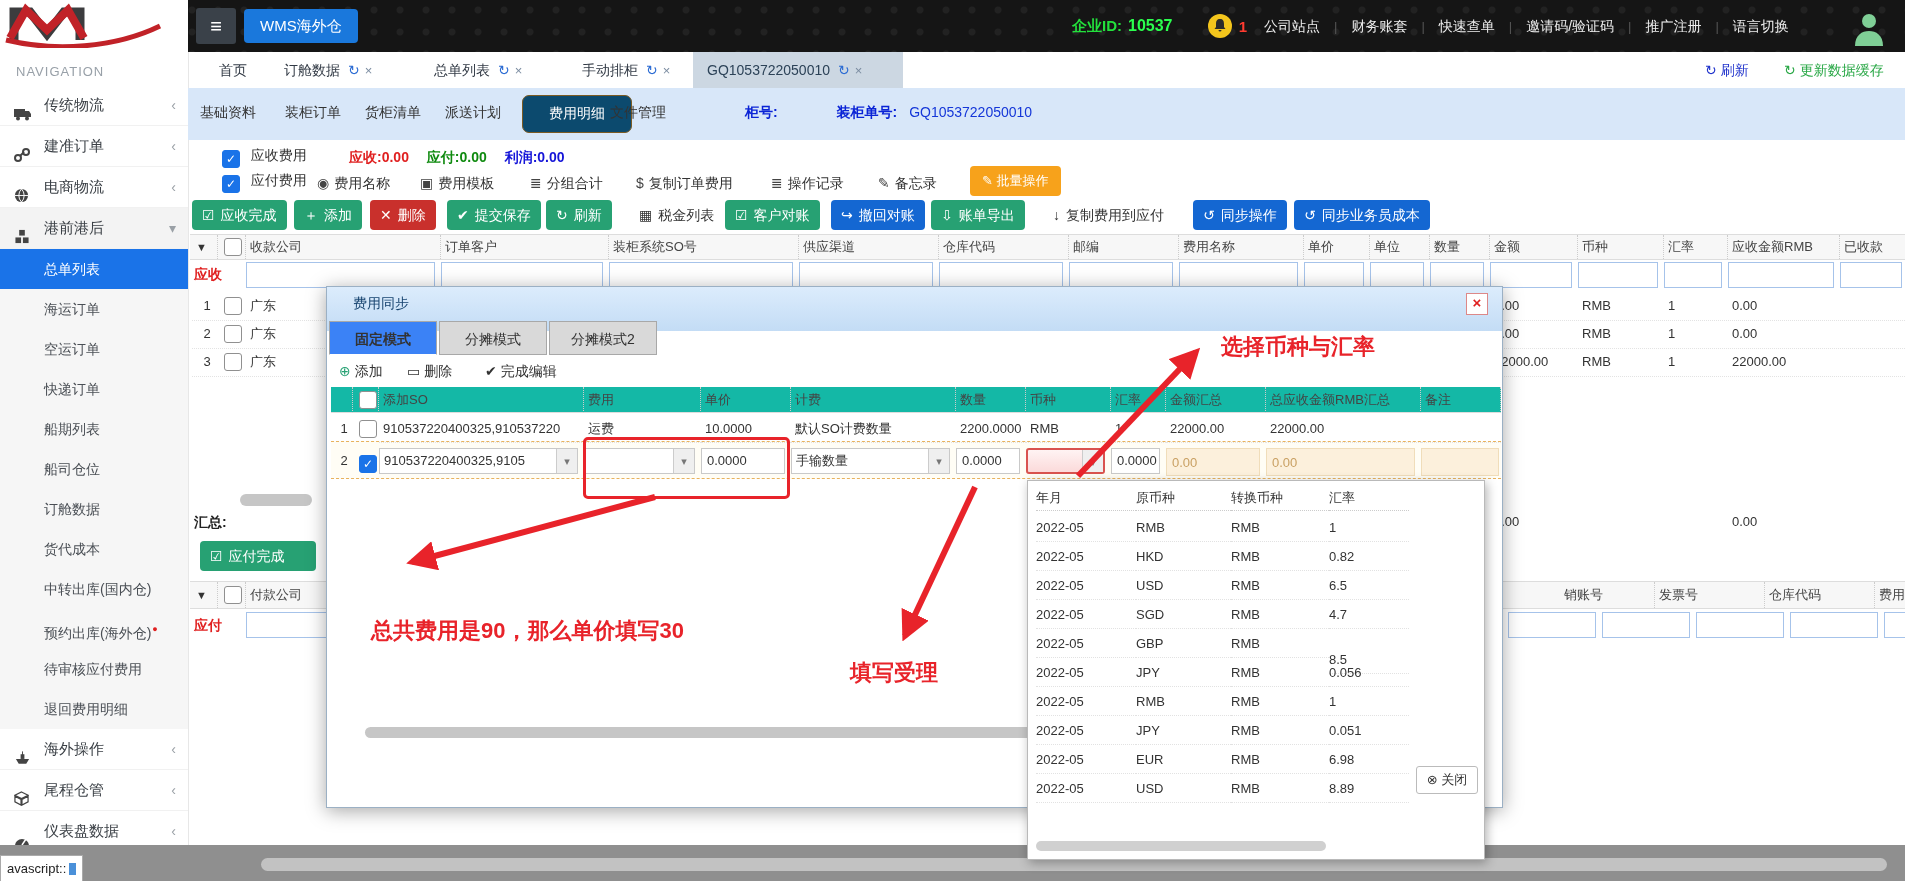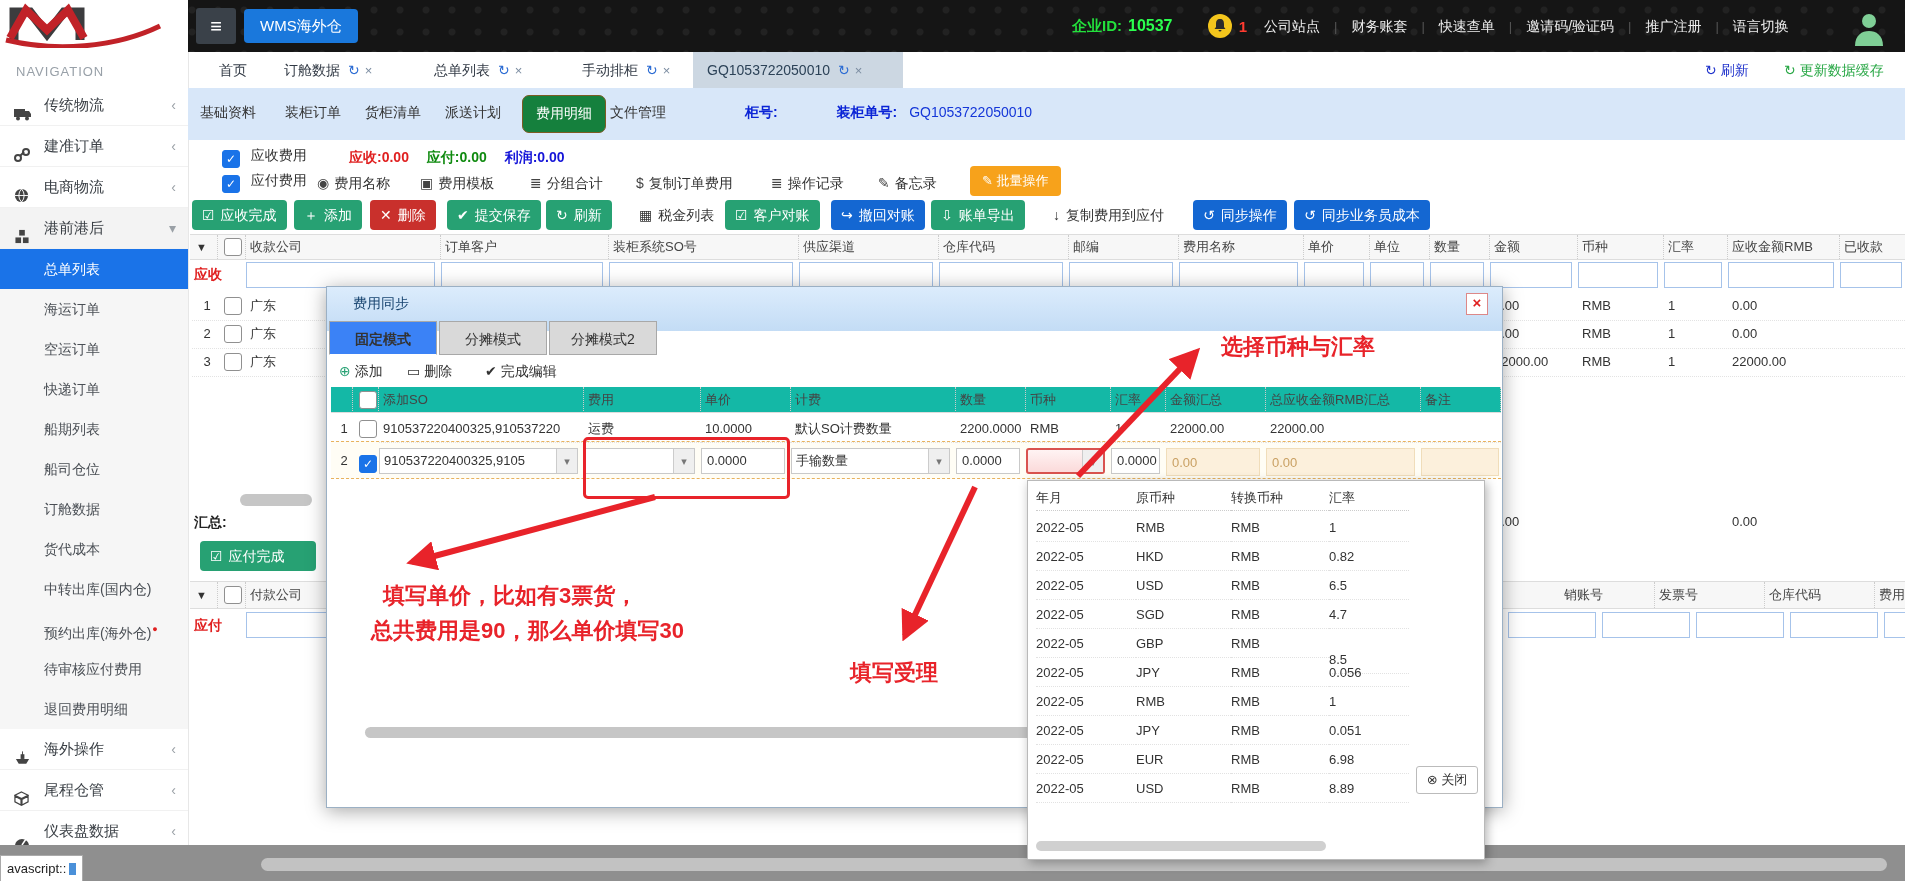--- a/index.html
+++ b/index.html
@@ -39,21 +39,21 @@
   .side-item.sub .lbl{margin-left:44px;font-size:14px;color:#4a4f55;}
   .side-item.grp{background:#f3f3f3;}
   .side-item.active{background:#1a73e8;}
   .side-item.active .lbl{color:#fff;}
   .side-item .icon{position:absolute;left:14px;top:11px;width:20px;height:18px;color:#444;}
   .side-item .chev{position:absolute;right:12px;color:#9aa0a6;font-size:14px;}
   .reddot{color:#e02020;font-size:9px;vertical-align:super;margin-left:1px;}
   
   #subtabs{left:188px;top:88px;width:1717px;height:52px;background:#d8e7f9;}
   .stab{position:absolute;top:16px;font-size:14px;color:#333;cursor:pointer;}
-  .stab.active{top:7px;background:#15803d;color:#fff;padding:9px 13px;border-radius:7px;border:1px solid #7c5b23;}
+  .stab.active{top:7px;background:#0c4a6e;color:#fff;padding:9px 26px;border-radius:7px;border:1px solid #7c5b23;}
   #cabinfo{position:absolute;top:16px;left:557px;color:#0b24d6;font-size:14px;font-weight:bold;}
   #cabinfo .val{font-weight:normal;color:#1436d8;}
   
   .ckbox{display:inline-block;width:16px;height:16px;border:1px solid #909090;border-radius:3px;background:#fff;vertical-align:-3px;}
   .ckbox.on{background:#1a73e8;border-color:#1a73e8;color:#fff;font-size:12px;line-height:16px;text-align:center;}
   .feelabel{font-size:14px;color:#333;margin-left:7px;}
   .sum-red{color:#e02020;font-weight:bold;}
   .sum-green{color:#0f8a0f;font-weight:bold;}
   .sum-blue{color:#1414d8;font-weight:bold;}
   .toolbtn{position:absolute;top:0;height:26px;line-height:26px;font-size:14px;color:#333;cursor:pointer;white-space:nowrap;}
@@ -473,21 +473,20 @@
         <div class="cur-c" style="left: 301px; top: 293px; width: 80px;">8.89</div>
       </div>
     <div id="curclose">
       <span>⊗</span> <span>关闭</span>
     </div>
     <div class="scrollthumb" style="left:8px;top:360px;width:290px;height:10px;background:#d0d0d0;"></div>
   </div>
 
   <div id="hlrect"></div>
   <div class="anno" style="left:1221px;top:332px;">选择币种与汇率</div>
-  <div class="anno" style="left:383px;top:581px;">填写单价，比如有3票货，</div>
   <div class="anno" style="left:371px;top:616px;">总共费用是90，那么单价填写30</div>
   <div class="anno" style="left:850px;top:658px;">填写受理</div>
   <svg id="arrowsvg">
     <defs>
       <marker id="ah" viewBox="0 0 10 10" refX="8" refY="5" markerWidth="5" markerHeight="5" orient="auto-start-reverse">
         <path d="M0 0 L10 5 L0 10 Z" fill="#e8232a"></path>
       </marker>
     </defs>
     <line x1="1078" y1="476" x2="1196" y2="352" stroke="#e8232a" stroke-width="6" marker-end="url(#ah)"></line>
     <line x1="655" y1="497" x2="412" y2="562" stroke="#e8232a" stroke-width="6" marker-end="url(#ah)"></line>

